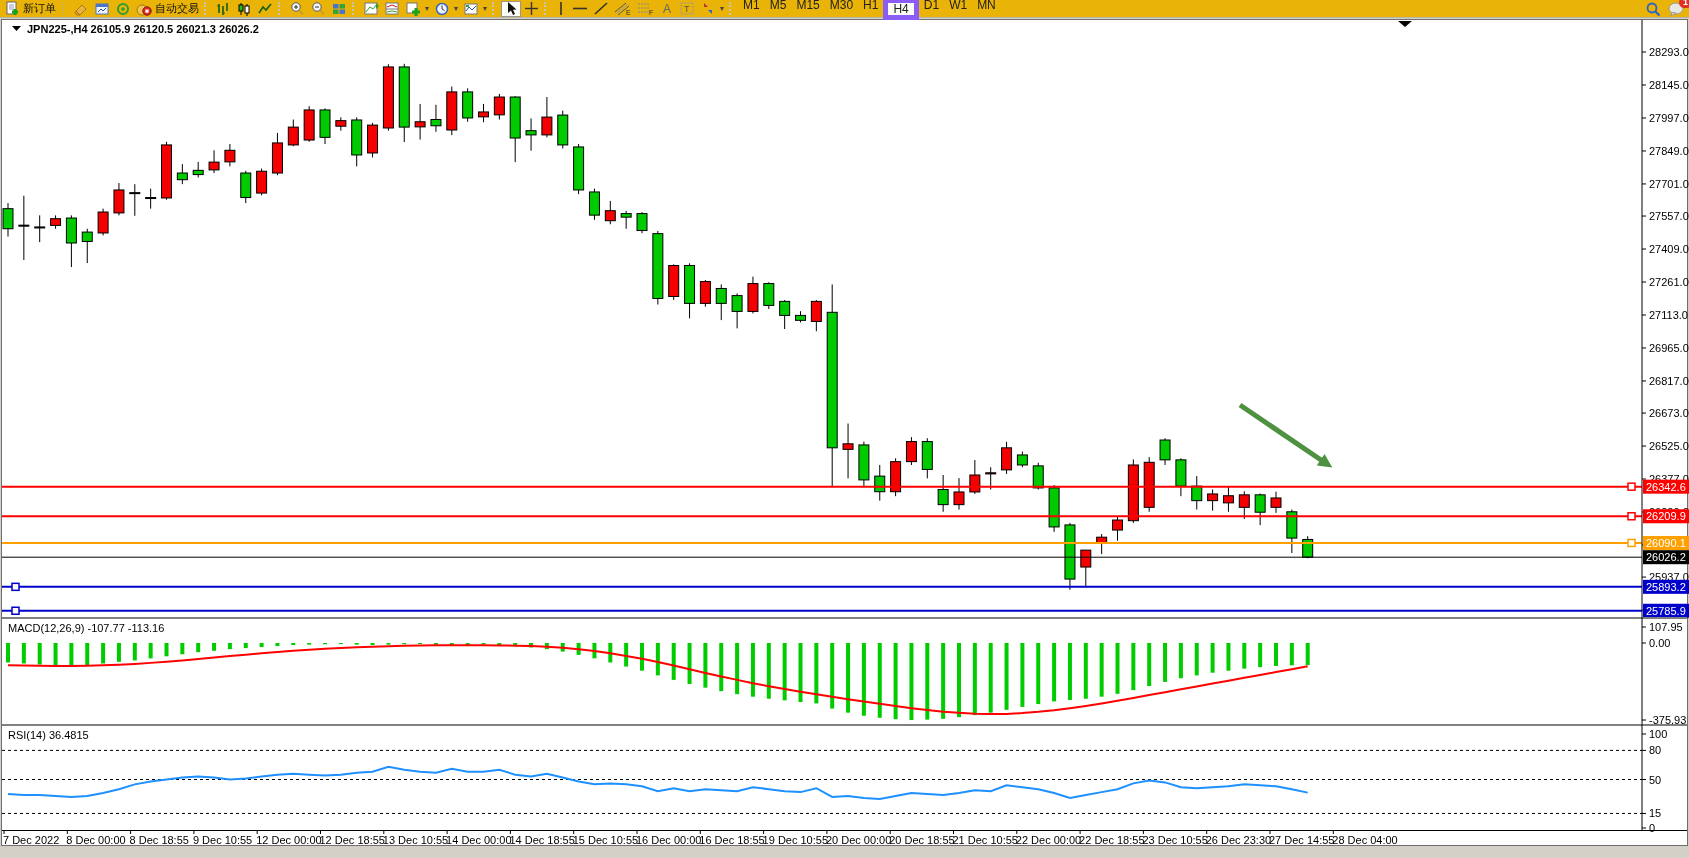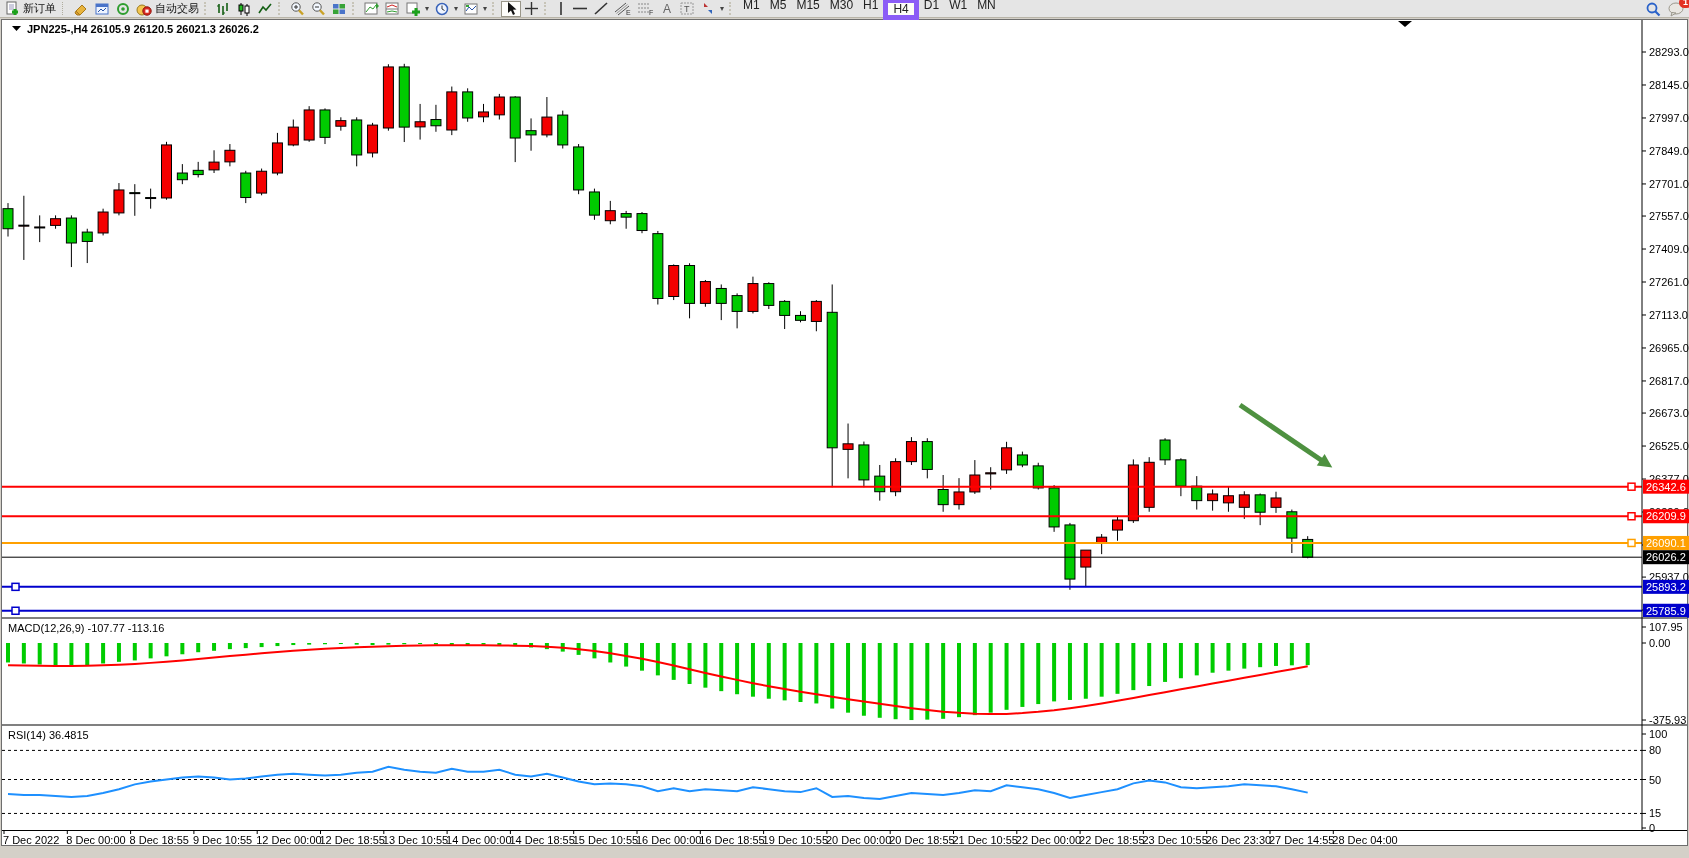--- a/index.html
+++ b/index.html
@@ -1,17 +1,17 @@
 <!DOCTYPE html>
 <html><head>
 <meta charset="utf-8">
 <style>
   html,body{margin:0;padding:0;width:1689px;height:858px;overflow:hidden;
     font-family:"Liberation Sans",sans-serif;background:#d4d0c8;}
-  #toolbar{position:absolute;top:0;left:0;width:1685px;height:17px;background:#e5e5e5;
+  #toolbar{position:absolute;top:0;left:0;width:1685px;height:17px;background:#eab308;
     border-bottom:1px solid #b9b5a9;display:flex;align-items:center;padding:0 2px;gap:1px;z-index:5;}
   .tbtn{height:16px;display:flex;align-items:center;gap:3px;padding:0 2px;font-size:11px;color:#111;cursor:default;}
   .tbtn.pressed{background:#fdfdfa;border:1px solid #9a978a;height:14px;}
   .sep{width:4px;height:13px;border-left:1px dotted #b0ad9f;margin:0 3px;}
   .grip{width:4px;height:13px;border-left:2px dotted #c7c4b8;margin:0 2px;}
   .tf{font-size:12px;padding:0 5px;height:14px;line-height:14px;color:#222;}
   .tf.active{background:#fcfcf7;border:5px solid #8b5cf6;line-height:12px;height:12px;}
   .spacer{flex:1;}
   .chev{font-size:8px;color:#444;margin-left:1px;}
   .badge{position:absolute;top:-4px;right:-5px;min-width:11px;height:11px;border-radius:6px;background:#e33022;

